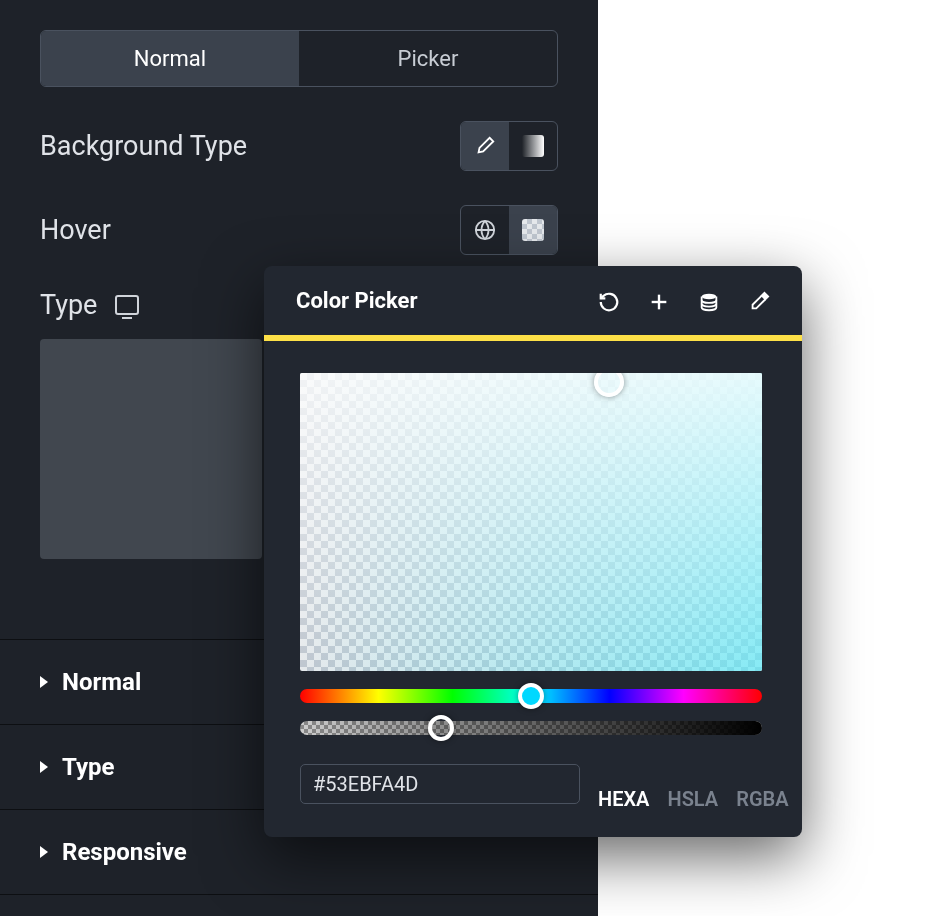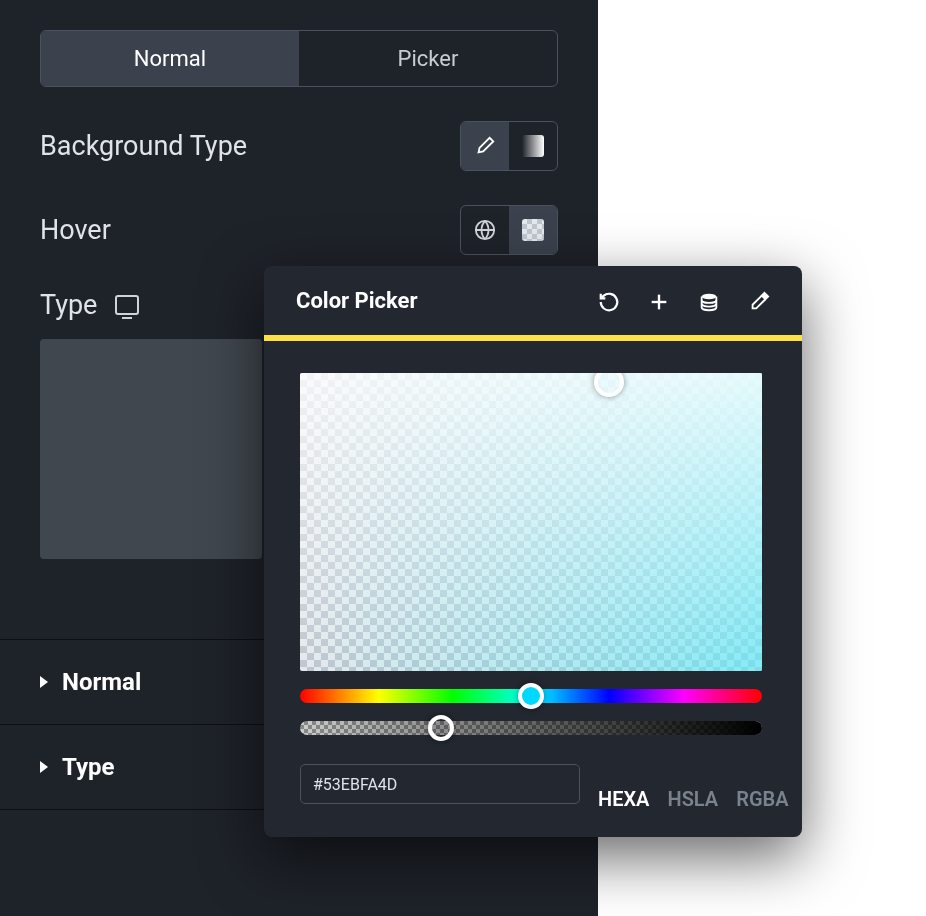--- a/index.html
+++ b/index.html
@@ -276,21 +276,21 @@
     margin: 22px 36px 0 36px;
     gap: 18px;
   }
   .hex-input {
     flex: 0 0 280px;
     height: 40px;
     background: transparent;
     border: 1px solid #4a525f;
     border-radius: 5px;
     color: #e0e3e8;
-    font-size: 16px;
+    font-size: 20px;
     padding: 0 12px;
     font-family: inherit;
   }
   .fmt-btn {
     font-size: 20px;
     font-weight: 600;
     cursor: pointer;
     color: #7a828e;
     margin-top: 30px;
   }
@@ -346,20 +346,24 @@
   <div class="image-well"></div>
 
   <div class="accordion">
     <div class="acc-item">
       <div class="caret"></div>
       <div class="acc-label">Normal</div>
     </div>
     <div class="acc-item">
       <div class="caret"></div>
       <div class="acc-label">Type</div>
+    </div>
+    <div class="acc-item">
+      <div class="caret"></div>
+      <div class="acc-label">Responsive</div>
     </div>
   </div>
 </div>
 
 <div class="popover">
   <div class="pop-header">
     <div class="pop-title">Color Picker</div>
     <div class="pop-tools">
       <svg viewBox="0 0 24 24" fill="none" stroke="#fff" stroke-width="2.4">
           <path d="M3 12a9 9 0 1 0 3-6.7L3 8"></path>

